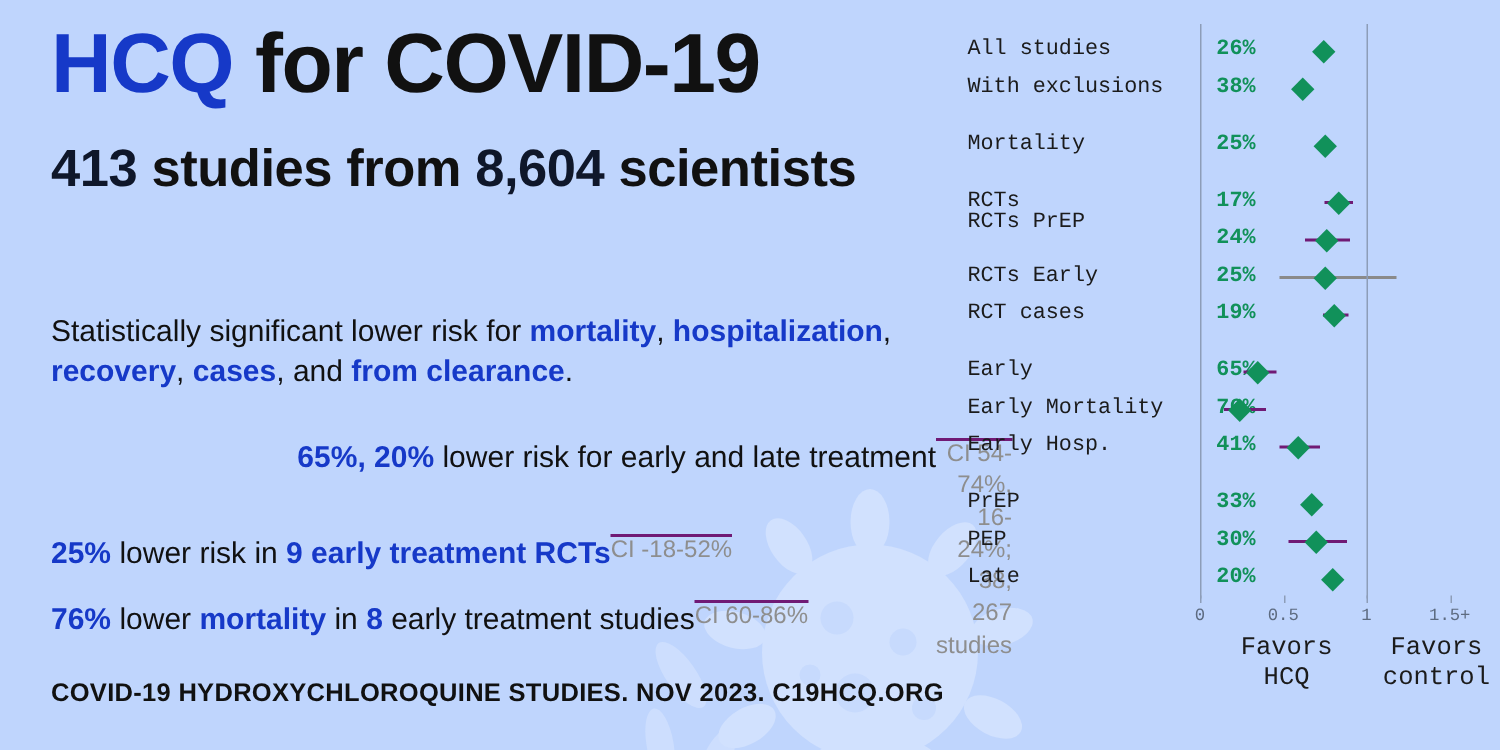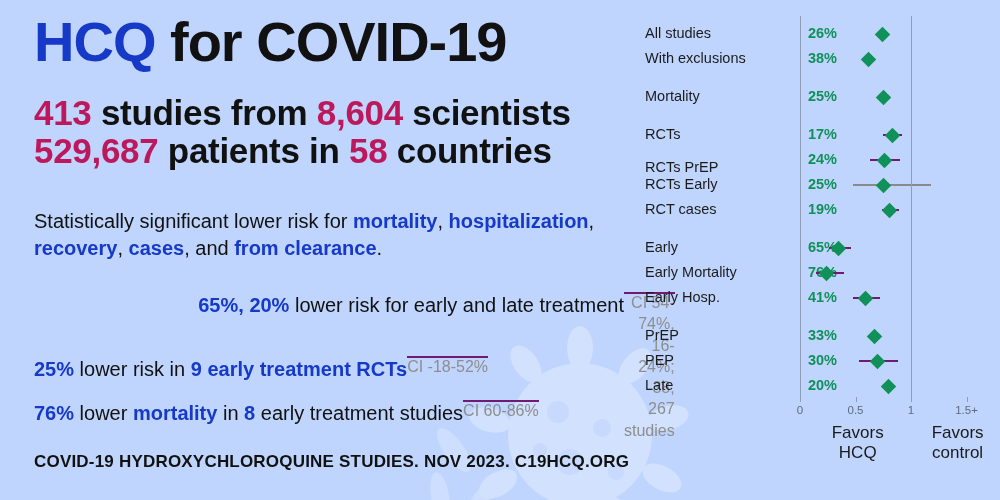--- a/index.html
+++ b/index.html
@@ -18,38 +18,38 @@
 
   
   .left{position:absolute;left:0;top:0;width:636px;height:500px;z-index:2;}
 
   .title{position:absolute;left:34px;top:14px;font-size:56px;font-weight:bold;
          letter-spacing:-1px;color:#111;white-space:nowrap;line-height:1;}
   .title .b{color:#1639c8;}
 
   .sub{position:absolute;left:34px;font-size:35px;font-weight:bold;color:#111;
        white-space:nowrap;line-height:1;letter-spacing:-.3px;}
-  .sub .b{color:#be185d;}
+  .sub .b{color:#0f172a;}
   #sub1{top:95px;}
   #sub2{top:133px;}
 
   .para{position:absolute;left:34px;font-size:20px;color:#111;line-height:1.33;
         width:590px;}
   .para .b{color:#1639c8;font-weight:bold;}
   .para .ci{color:#8e8e8e;font-size:16px;}
   #p1{top:208px;font-weight:normal;}
   #p2{top:292px;text-align:right;}
   #p3{top:356px;}
   #p4{top:400px;}
 
   .footer{position:absolute;left:34px;top:452px;font-size:17px;font-weight:bold;
           letter-spacing:.2px;color:#111;white-space:nowrap;}
 
   
-  .forest{position:absolute;left:636px;top:0;width:364px;height:428px;z-index:2;}
+  .forest{position:absolute;left:636px;top:0;width:364px;height:428px;z-index:2;font-family:Liberation Mono, monospace;}
   .rowlabel{position:absolute;font-size:14.5px;color:#1b1b1b;white-space:nowrap;}
   .rowval{position:absolute;font-size:14.5px;font-weight:bold;color:#11915a;
           text-align:right;white-space:nowrap;}
   .vline{position:absolute;background:#8d9db8;width:1px;}
   .tick{position:absolute;font-size:11.5px;color:#5d6b80;text-align:center;white-space:nowrap;}
   .tickmark{position:absolute;background:#8d9db8;width:1px;height:5px;}
   .axlabel{position:absolute;font-size:17px;color:#1b1b1b;text-align:center;white-space:nowrap;}
   .ci{position:absolute;height:2px;background:#701a75;}
   .ci.ns{background:#8a8a8a;}
   .dia{position:absolute;width:11px;height:11px;background:#11915a;
@@ -89,21 +89,20 @@
     </g>
   </svg>
 
   <div class="left">
 
     <div class="title">
       <span class="b">HCQ</span><span> for COVID-19</span>
     </div>
 
     <div class="sub" id="sub1"><span class="b">413</span><span> studies from </span><span class="b">8,604</span><span> scientists</span></div>
-    <div class="sub" id="sub2"><span class="b">529,687</span><span> patients in </span><span class="b">58</span><span> countries</span></div>
 
     <div class="para" id="p1"><span>Statistically significant lower risk for </span><span class="b">mortality</span><span>, </span><span class="b">hospitalization</span><span>, </span><span class="b">recovery</span><span>, </span><span class="b">cases</span><span>, and </span><span class="b">from clearance</span><span>.</span></div>
     <div class="para" id="p2"><span class="b">65%, 20%</span><span> lower risk for early and late treatment </span><span class="ci">CI 54-74%, 16-24%; 38, 267 studies</span></div>
     <div class="para" id="p3"><span class="b">25%</span><span> lower risk in </span><span class="b">9 early treatment RCTs</span><span> </span><span class="ci">CI -18-52%</span></div>
     <div class="para" id="p4"><span class="b">76%</span><span> lower </span><span class="b">mortality</span><span> in </span><span class="b">8</span><span> early treatment studies </span><span class="ci">CI 60-86%</span></div>
 
     <div class="footer">COVID-19 HYDROXYCHLOROQUINE STUDIES. NOV 2023. C19HCQ.ORG</div>
   </div>
 
   <div class="forest">
@@ -114,21 +113,21 @@
         <div class="rowlabel" style="left: 9px; top: 50px;">With exclusions</div>
         <div class="rowval" style="right: 163px; top: 50px;">38%</div>
         <div class="dia" style="left: 227.32px; top: 53.5px;"></div>
         <div class="rowlabel" style="left: 9px; top: 88px;">Mortality</div>
         <div class="rowval" style="right: 163px; top: 88px;">25%</div>
         <div class="dia" style="left: 241.75px; top: 91.5px;"></div>
         <div class="rowlabel" style="left: 9px; top: 126px;">RCTs</div>
         <div class="rowval" style="right: 163px; top: 126px;">17%</div>
         <div class="ci" style="left: 247.25px; top: 134px; width: 18.87px;"></div>
         <div class="dia" style="left: 250.63px; top: 129.5px;"></div>
-        <div class="rowlabel" style="left: 9px; top: 159px;">RCTs PrEP</div>
+        <div class="rowlabel" style="left: 9px; top: 140px;">RCTs PrEP</div>
         <div class="rowval" style="right: 163px; top: 151px;">24%</div>
         <div class="ci" style="left: 233.93px; top: 159px; width: 29.97px;"></div>
         <div class="dia" style="left: 242.86px; top: 154.5px;"></div>
         <div class="rowlabel" style="left: 9px; top: 176px;">RCTs Early</div>
         <div class="rowval" style="right: 163px; top: 176px;">25%</div>
         <div class="ci ns" style="left: 217.28px; top: 184px; width: 77.7px;"></div>
         <div class="dia" style="left: 241.75px; top: 179.5px;"></div>
         <div class="rowlabel" style="left: 9px; top: 201px;">RCT cases</div>
         <div class="rowval" style="right: 163px; top: 201px;">19%</div>
         <div class="ci" style="left: 246.14px; top: 209px; width: 16.65px;"></div>

